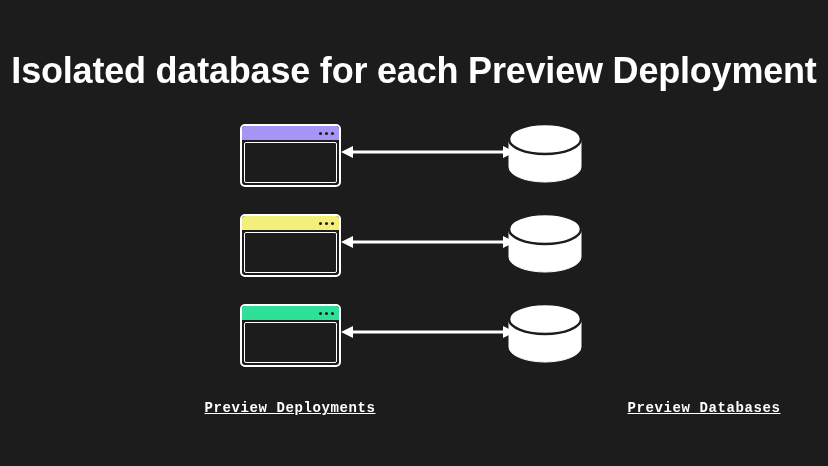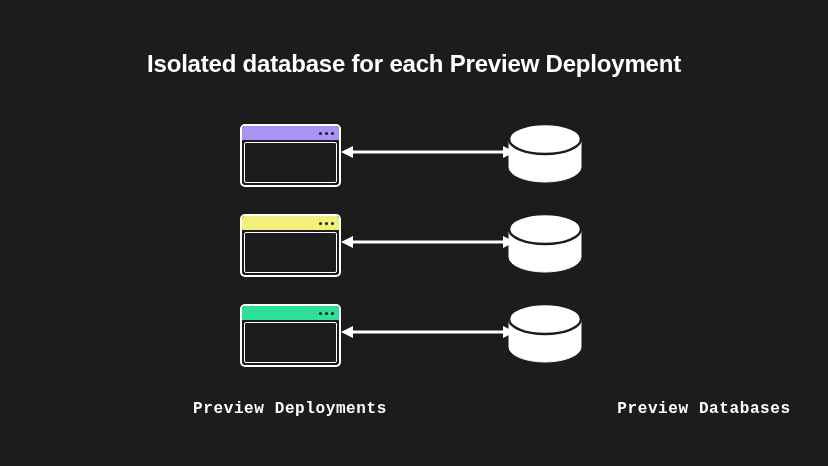--- a/index.html
+++ b/index.html
@@ -22,21 +22,21 @@
 
   
   .title {
     position: absolute;
     left: 0;
     top: 50px;
     width: 828px;
     text-align: center;
     color: #ffffff;
     font-family: "Liberation Sans", sans-serif;
-    font-size: 24px;
+    font-size: 36px;
     font-weight: bold;
     letter-spacing: -0.2px;
     white-space: nowrap;
   }
 
   
   .diagram {
     position: absolute;
     left: 0;
     top: 0;
@@ -117,24 +117,25 @@
     width: 82px;
     height: 62px;
   }
 
   
   .caption {
     position: absolute;
     top: 400px;
     color: #ffffff;
     font-family: "Liberation Mono", "DejaVu Sans Mono", monospace;
-    font-size: 16px;
+    font-size: 14px;
     font-weight: bold;
     letter-spacing: 0.6px;
     white-space: nowrap;
+    text-decoration: underline;
   }
   .caption.left {
     left: 0;
     width: 580px;
     text-align: center;
   }
   .caption.right {
     left: 320px;
     width: 768px;
     text-align: center;

